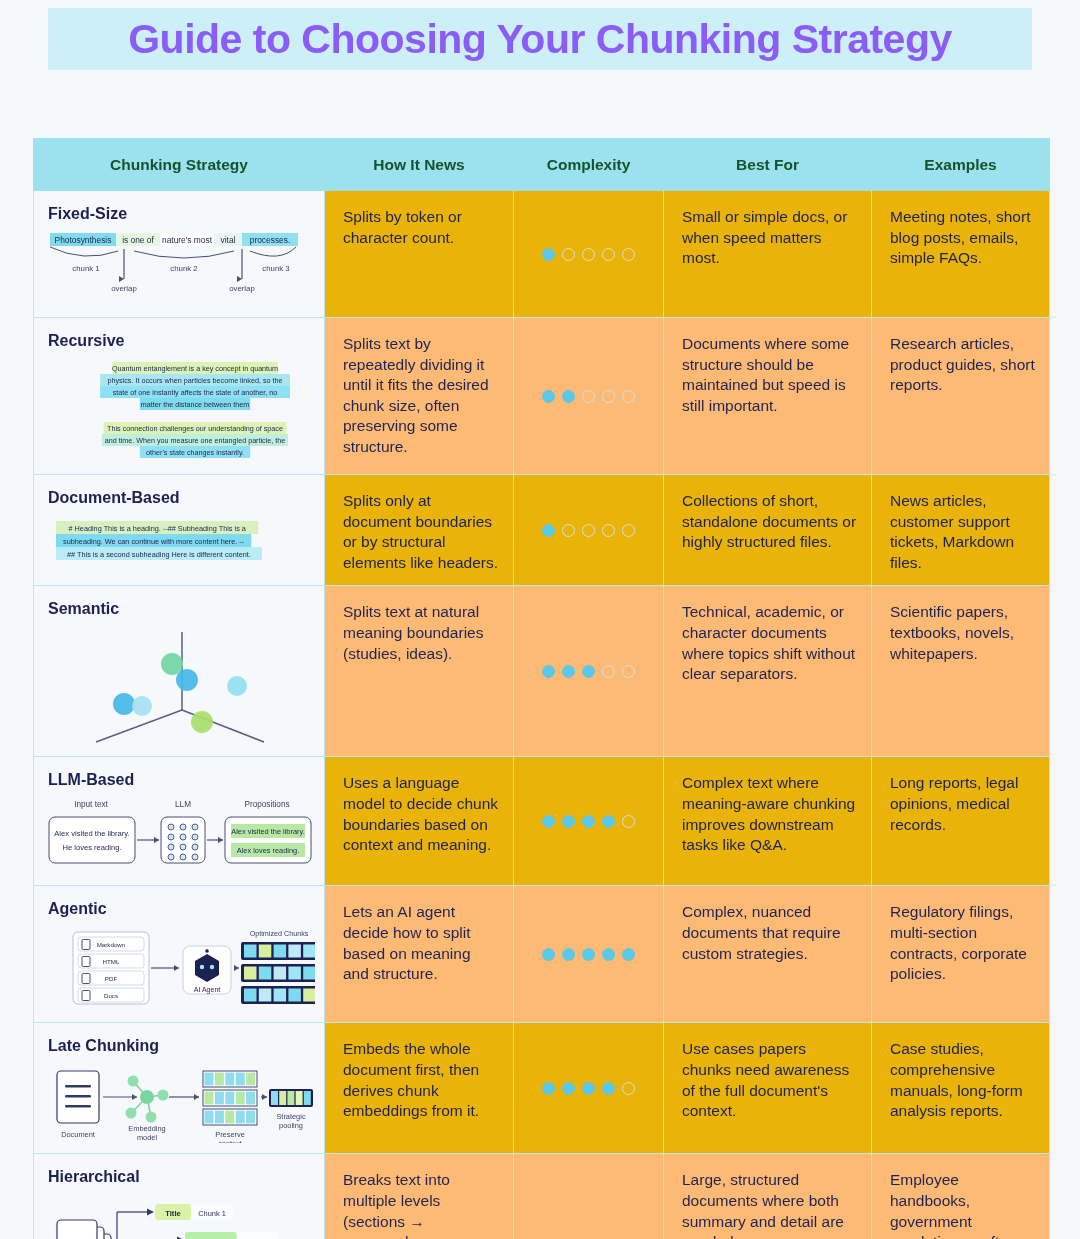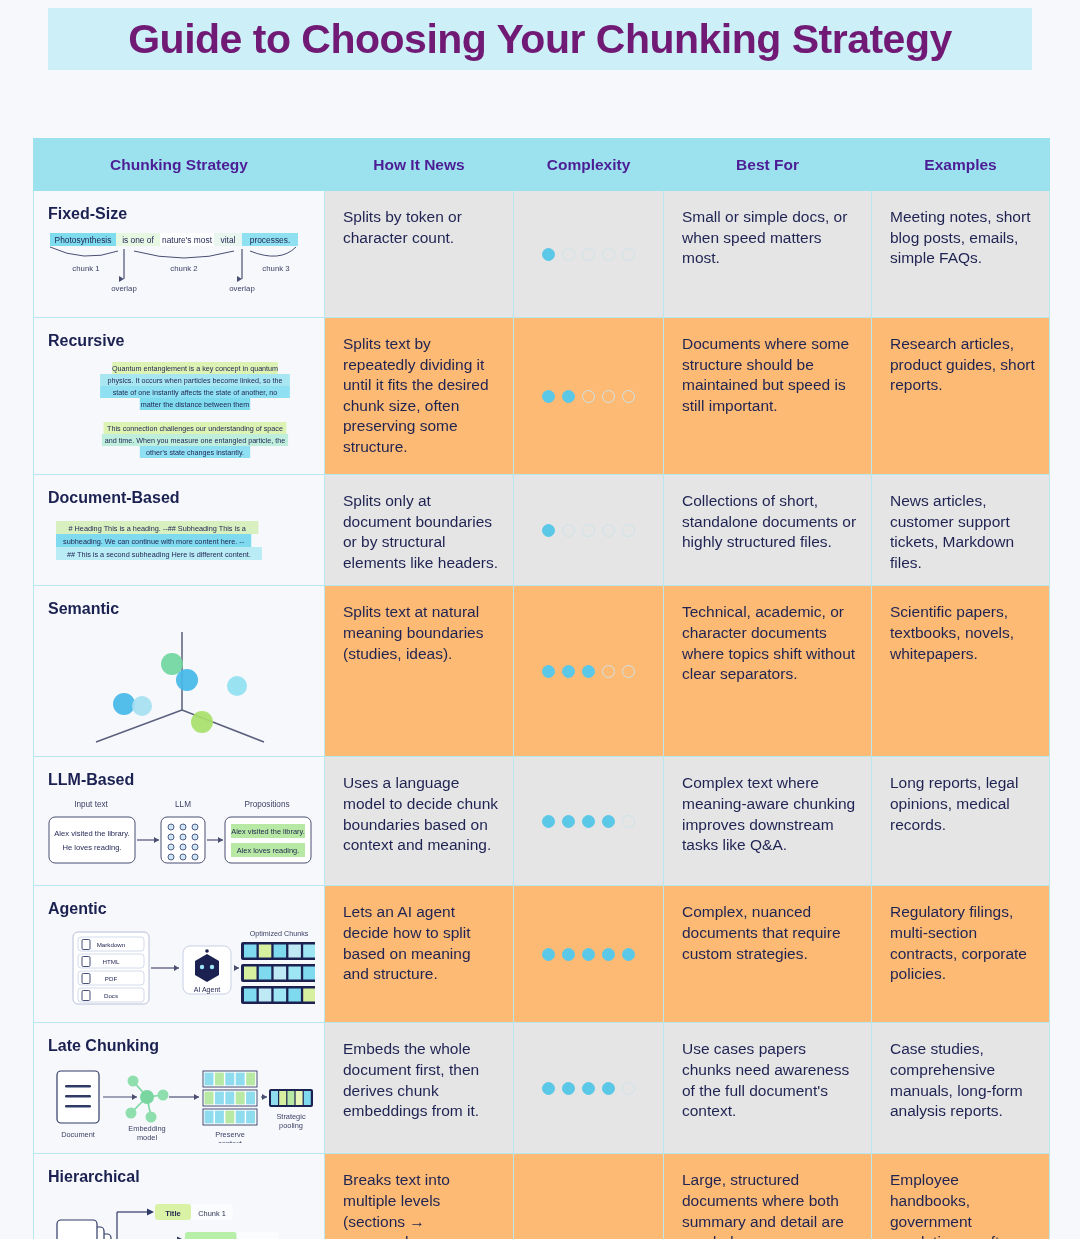--- a/index.html
+++ b/index.html
@@ -11,37 +11,37 @@
     color:#1f2352;
     overflow:hidden;
   }
   .title-banner{
     position:absolute; left:48px; top:8px; width:984px; height:62px;
     background:#cdf0f8;
     display:flex; align-items:center; justify-content:center;
   }
   .title-banner h1{
     margin:0; font-size:41px; font-weight:700; letter-spacing:-0.5px;
-    color:#701a75; white-space:nowrap;
+    color:#8b5cf6; white-space:nowrap;
   }
 
   .table-wrap{ position:absolute; left:33px; top:138px; width:1016px; }
   table{ border-collapse:collapse; width:1016px; table-layout:fixed; }
   th,td{ vertical-align:top; border:1px solid #b9e7ef; padding:0; }
   thead th{
     background:#9ce2ee; height:52px; text-align:center; vertical-align:middle;
-    font-size:15.5px; font-weight:700; color:#4c1d95; border-color:#9ce2ee;
+    font-size:15.5px; font-weight:700; color:#14532d; border-color:#9ce2ee;
   }
   col.c1{width:291px;} col.c2{width:189px;} col.c3{width:150px;}
   col.c4{width:208px;} col.c5{width:178px;}
 
   td.c-strategy{ background:#f7f8fc; padding:12px 0 10px 0; }
   td.c-text{ padding:16px 14px 12px 18px; font-size:15.5px; line-height:1.33; }
   td.c-dots{ text-align:center; vertical-align:middle; }
-  tr.odd td.c-text, tr.odd td.c-dots{ background:#e5e5e5; }
+  tr.odd td.c-text, tr.odd td.c-dots{ background:#eab308; }
   tr.even td.c-text, tr.even td.c-dots{ background:#fdba74; }
 
   .strategy-name{ font-size:16px; font-weight:700; color:#1b2150; padding:2px 0 6px 14px; }
 
   .dots{ display:flex; gap:7px; justify-content:center; align-items:center; }
   .dot{ width:13px; height:13px; border-radius:50%; border:1.4px solid #cfe3ea; background:transparent; }
   .dot.on{ background:#5cc8e8; border-color:#5cc8e8; }
 
   .diagram{ position:relative; width:100%; }
   .dg{ display:block; margin:0 auto; }

